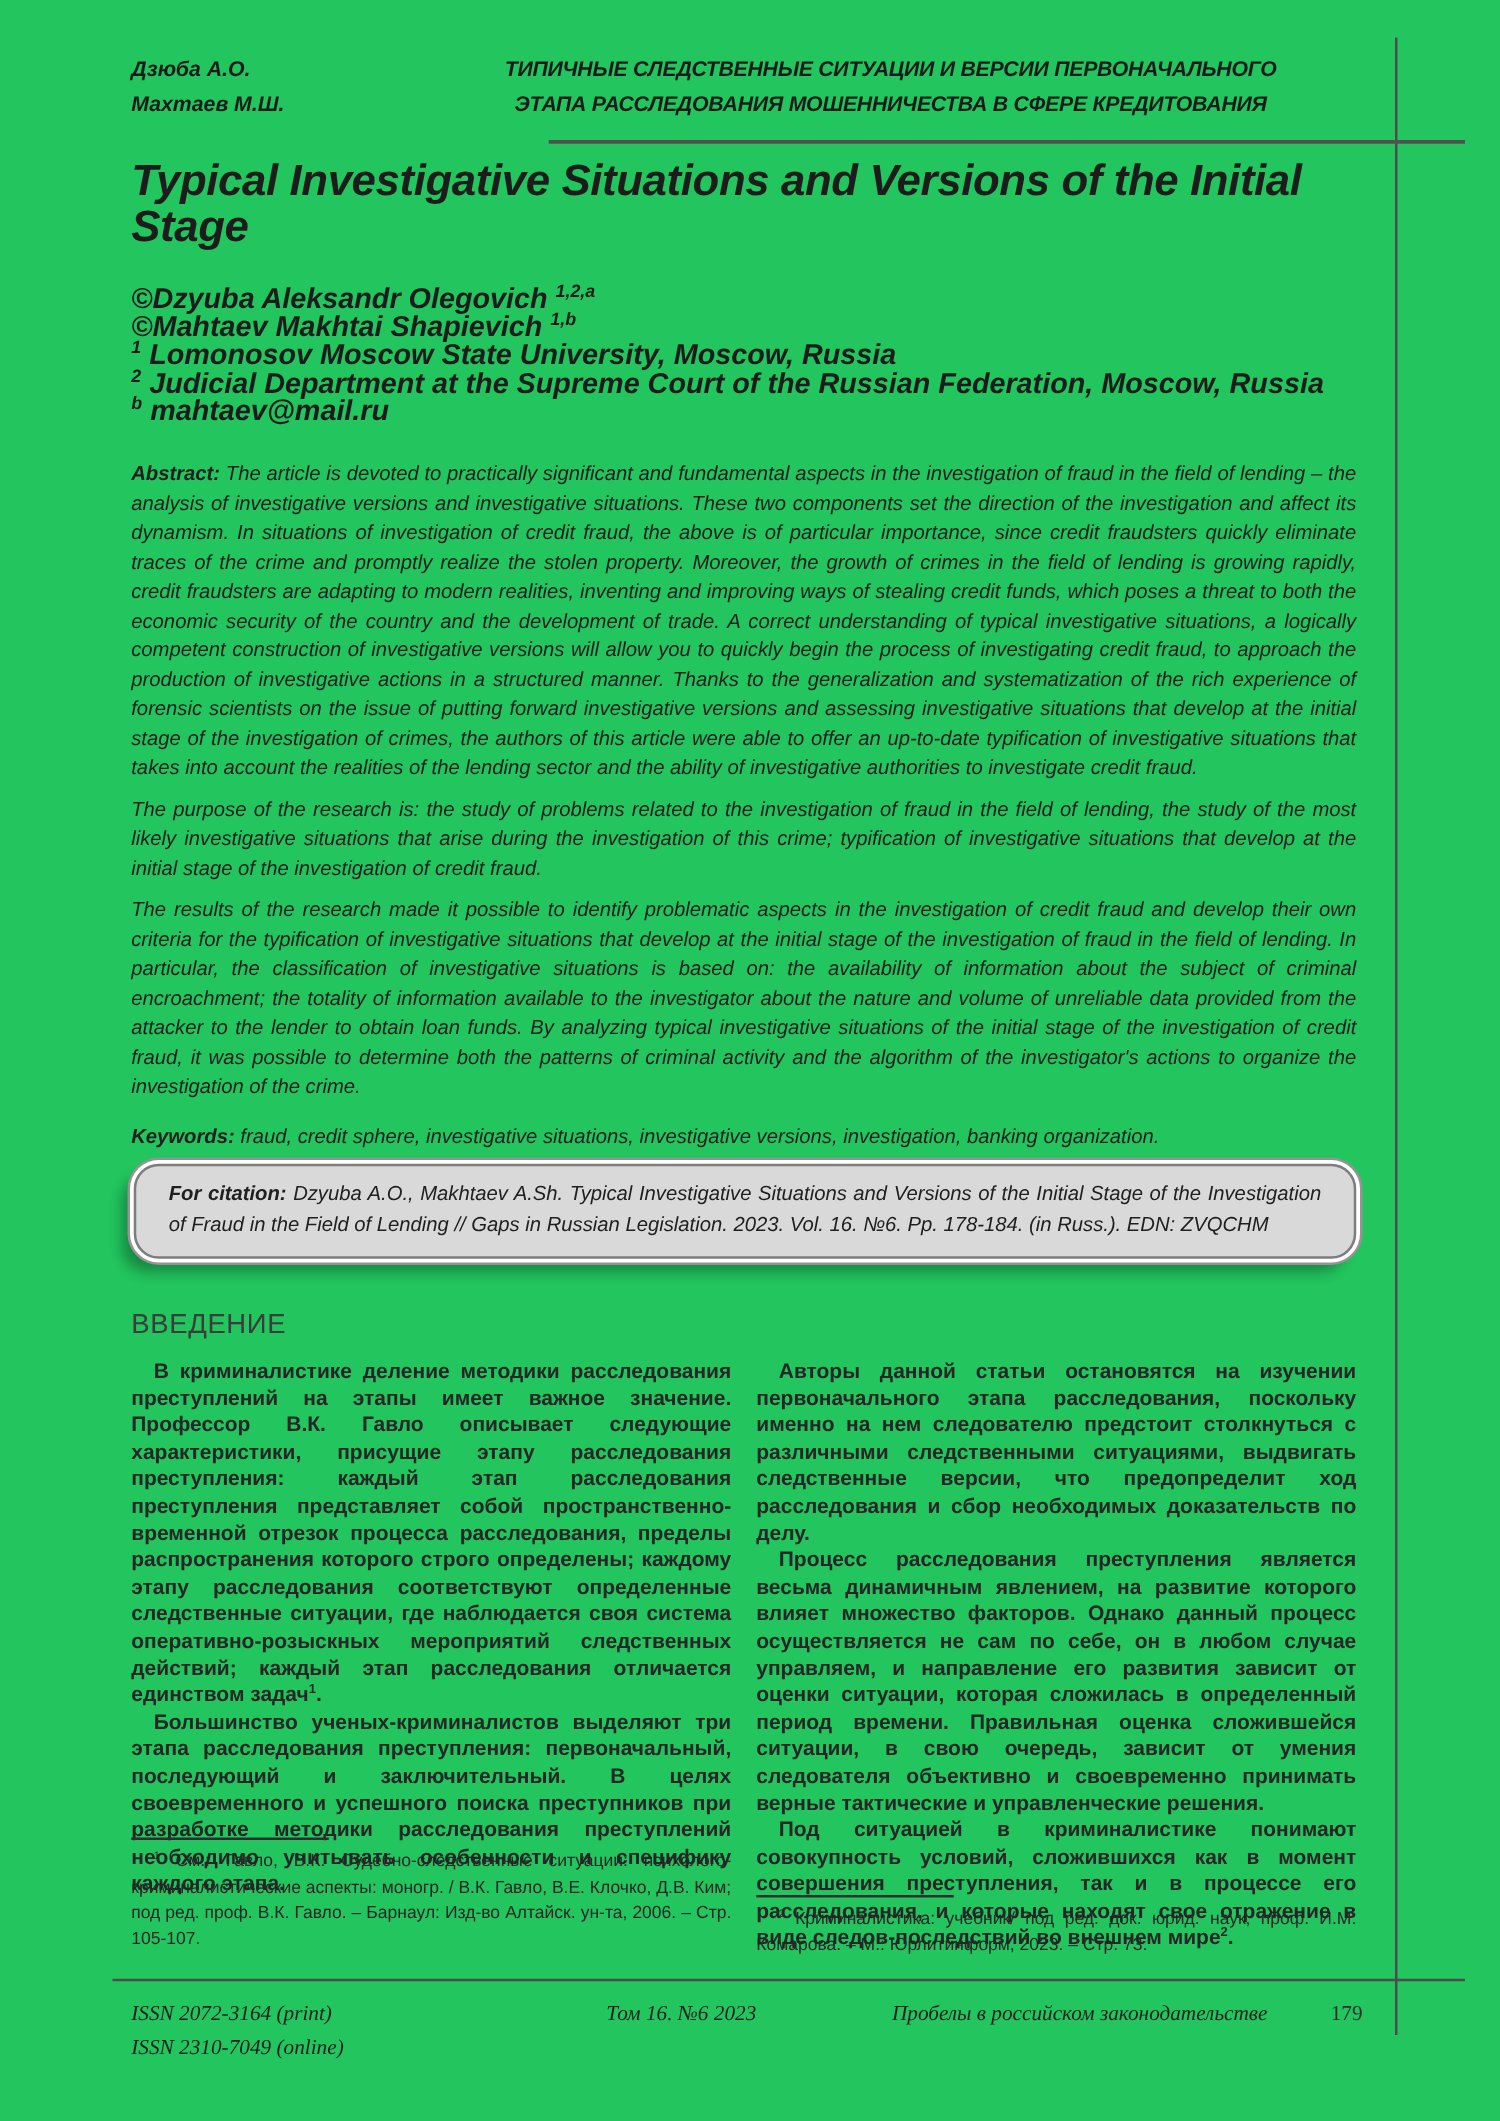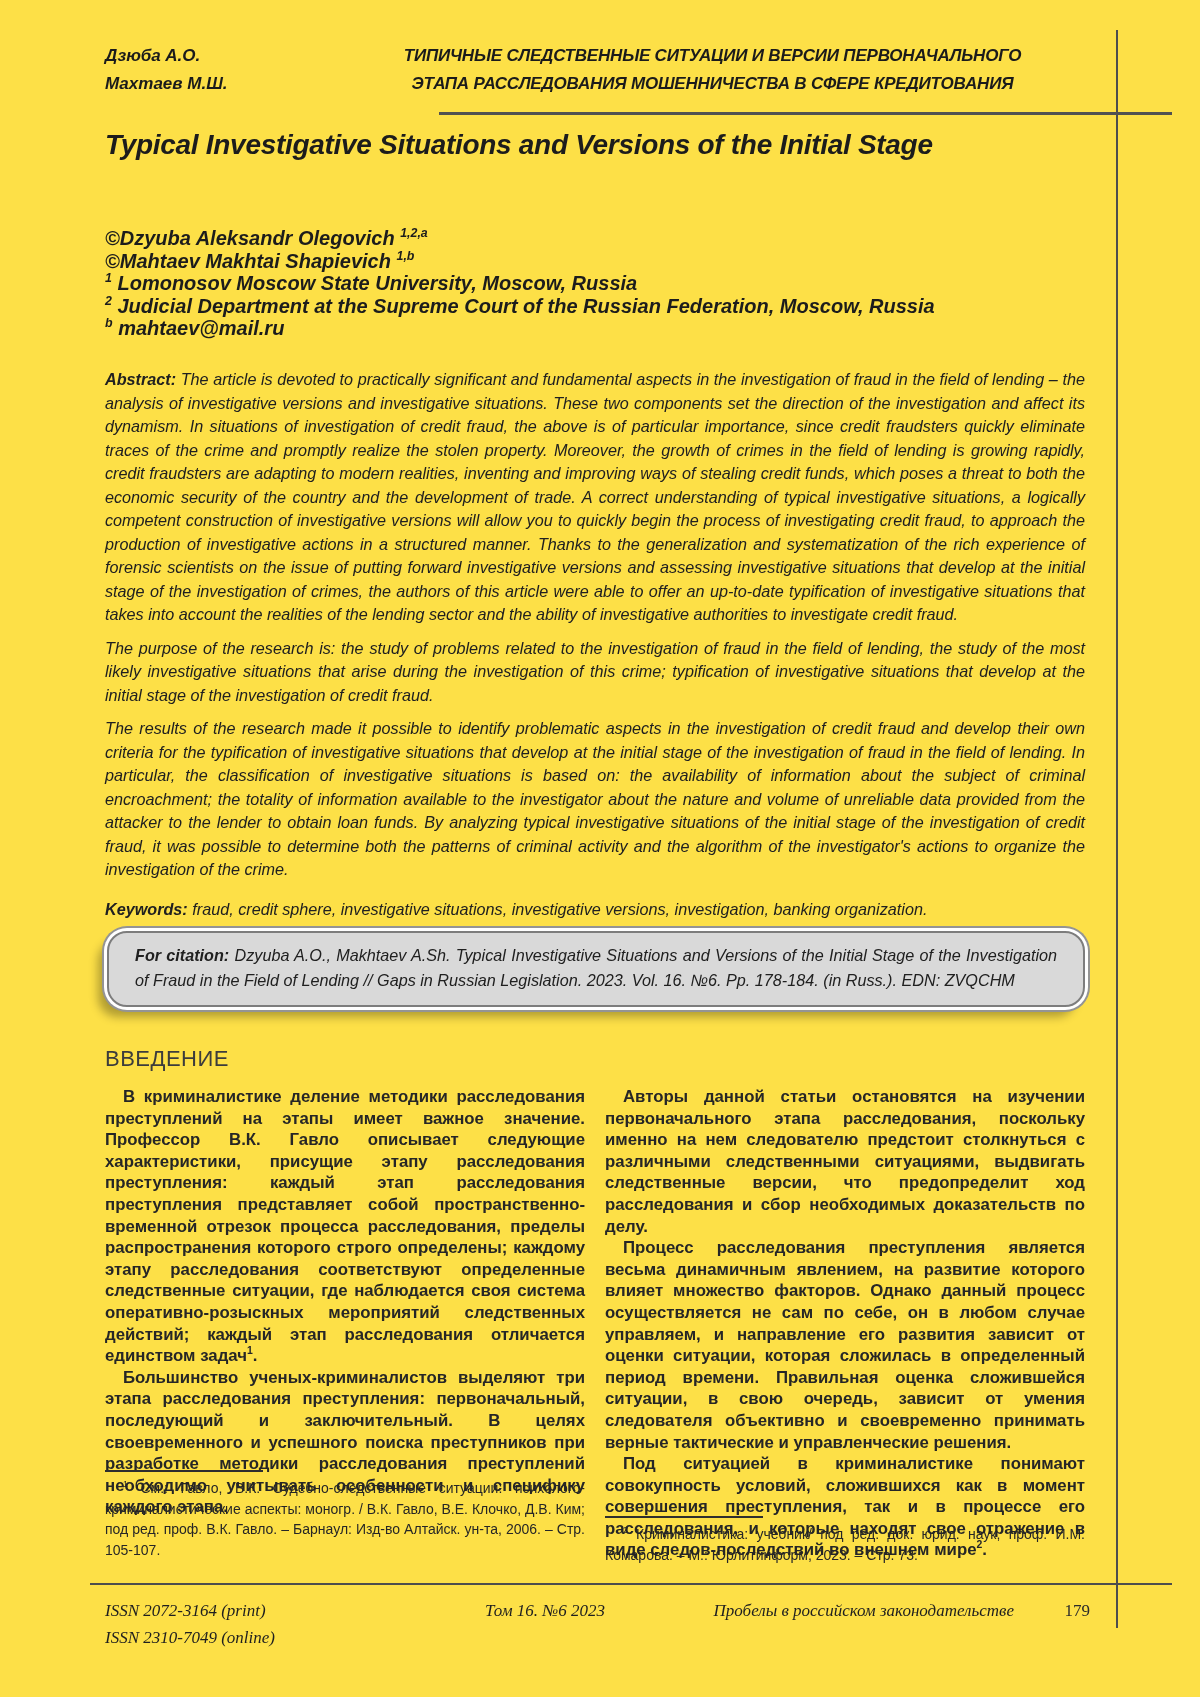--- a/index.html
+++ b/index.html
@@ -1,35 +1,35 @@
 <!DOCTYPE html>
 <html><head>
 <meta charset="utf-8">
 <style>
   html,body{margin:0;padding:0;background:#ffffff;}
-  .page{position:relative;width:1200px;height:1697px;background:#fde047;overflow:hidden;
+  .page{position:relative;width:1200px;height:1697px;background:#22c55e;overflow:hidden;
         font-family:"Liberation Sans","DejaVu Sans",sans-serif;color:#262626;}
 
   
   .vrule{position:absolute;left:1116px;top:30px;width:2px;height:1598px;background:#4d4d4d;}
   .header-rule{position:absolute;top:112px;left:439px;width:733px;height:3px;background:#515151;}
   .footer-rule{position:absolute;top:1583px;left:90px;width:1082px;height:2px;background:#4d4d4d;}
 
   
   .running-head{position:absolute;top:42px;left:105px;width:980px;display:flex;
                 font-weight:bold;font-style:italic;font-size:17px;line-height:28px;color:#1b1b1b;}
   .rh-authors{width:235px;}
   .rh-title{flex:1;text-align:center;letter-spacing:-0.2px;}
 
   
   .title{position:absolute;top:126px;left:105px;width:985px;margin:0;
-         font-size:28px;line-height:37px;font-weight:bold;font-style:italic;
+         font-size:35px;line-height:37px;font-weight:bold;font-style:italic;
          letter-spacing:-0.3px;color:#1c1c1c;}
   .authors{position:absolute;top:227px;left:105px;width:985px;
-           font-weight:bold;font-style:italic;font-size:20px;line-height:22.5px;color:#1c1c1c;}
+           font-weight:bold;font-style:italic;font-size:23px;line-height:22.5px;color:#1c1c1c;}
   sup{font-size:0.62em;line-height:0;}
 
   
   .front{position:absolute;top:368px;left:105px;width:980px;
          font-style:italic;font-size:16.2px;line-height:23.5px;
          text-align:justify;color:#202020;}
   .front p{margin:0 0 10px 0;}
   .front p.results{margin-bottom:16px;}
   .front b{font-weight:bold;}
   .citation-box{margin:10px 0 0 2px;background:#d9d9d9;border:2px solid #7d7d7d;border-radius:20px;

